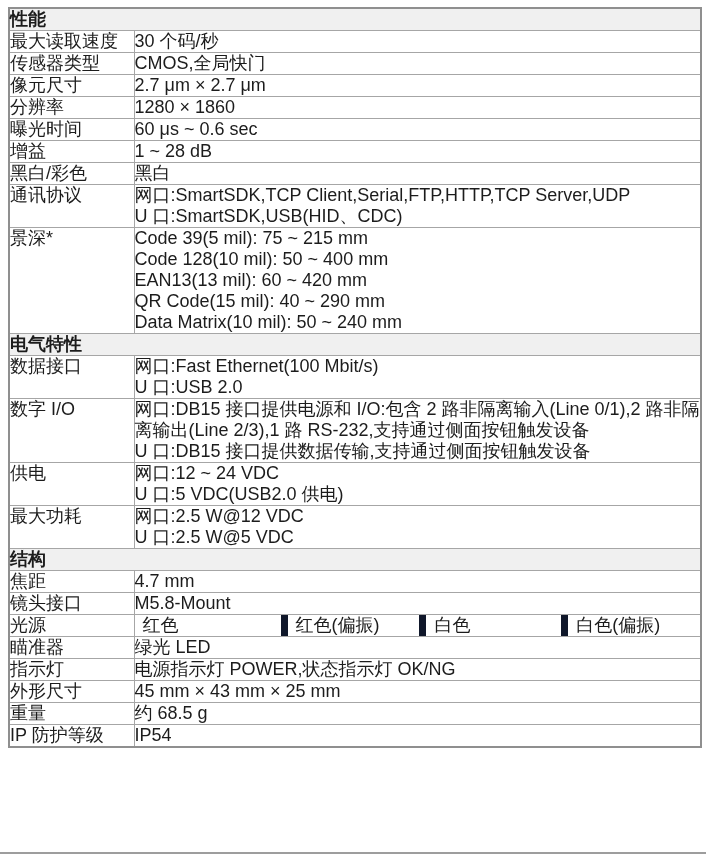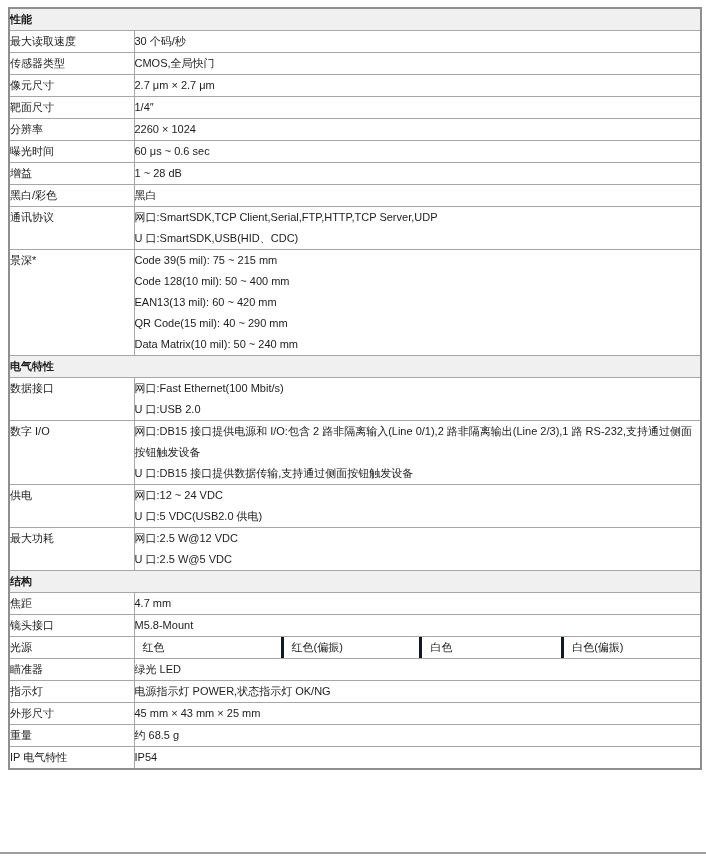--- a/index.html
+++ b/index.html
@@ -24,21 +24,21 @@
     top: 7px;
     width: 694px;
     border-collapse: collapse;
     table-layout: fixed;
   }
   table.spec {
     border: 2px solid #8f8f8f;
   }
   table.spec td {
     border: 1px solid #a6a6a6;
-    font-size: 11px;
+    font-size: 18px;
     line-height: 21px;
     vertical-align: top;
     padding: 0;
     white-space: pre-wrap;
     word-break: break-word;
   }
   td.section-cell {
     background: #f0f0f0;
     font-weight: bold;
     font-size: 12.5px;
@@ -59,21 +59,21 @@
     min-height: 21px;
   }
   .cols {
     display: grid;
     grid-template-columns: 1fr 0.95fr 0.97fr 0.95fr;
     width: 100%;
     height: 100%;
   }
   .col-cell {
     padding: 0 4px 0 8px;
-    border-left: 3px solid #0f172a;
+    border-left: 7px solid #0f172a;
   }
   .col-cell:first-child {
     border-left: none;
   }
   .bottom-rule {
     position: absolute;
     left: 0;
     right: 0;
     bottom: 2px;
     height: 2px;
@@ -99,26 +99,22 @@
         </tr>
         <tr>
           <td class="label-cell">传感器类型</td>
           <td class="value-cell"><div class="value-line">CMOS,全局快门</div></td>
         </tr>
         <tr>
           <td class="label-cell">像元尺寸</td>
           <td class="value-cell"><div class="value-line">2.7 μm × 2.7 μm</div></td>
         </tr>
         <tr>
-          <td class="label-cell">靶面尺寸</td>
-          <td class="value-cell"><div class="value-line">1/4″</div></td>
-        </tr>
-        <tr>
           <td class="label-cell">分辨率</td>
-          <td class="value-cell"><div class="value-line">2260 × 1024</div></td>
+          <td class="value-cell"><div class="value-line">1280 × 1860</div></td>
         </tr>
         <tr>
           <td class="label-cell">曝光时间</td>
           <td class="value-cell"><div class="value-line">60 μs ~ 0.6 sec</div></td>
         </tr>
         <tr>
           <td class="label-cell">增益</td>
           <td class="value-cell"><div class="value-line">1 ~ 28 dB</div></td>
         </tr>
         <tr>
@@ -177,19 +173,19 @@
         </tr>
         <tr>
           <td class="label-cell">外形尺寸</td>
           <td class="value-cell"><div class="value-line">45 mm × 43 mm × 25 mm</div></td>
         </tr>
         <tr>
           <td class="label-cell">重量</td>
           <td class="value-cell"><div class="value-line">约 68.5 g</div></td>
         </tr>
         <tr>
-          <td class="label-cell">IP 电气特性</td>
+          <td class="label-cell">IP 防护等级</td>
           <td class="value-cell"><div class="value-line">IP54</div></td>
         </tr>
       </tbody>
   </table>
   <div class="bottom-rule"></div>
 </div>
 
 </body></html>

